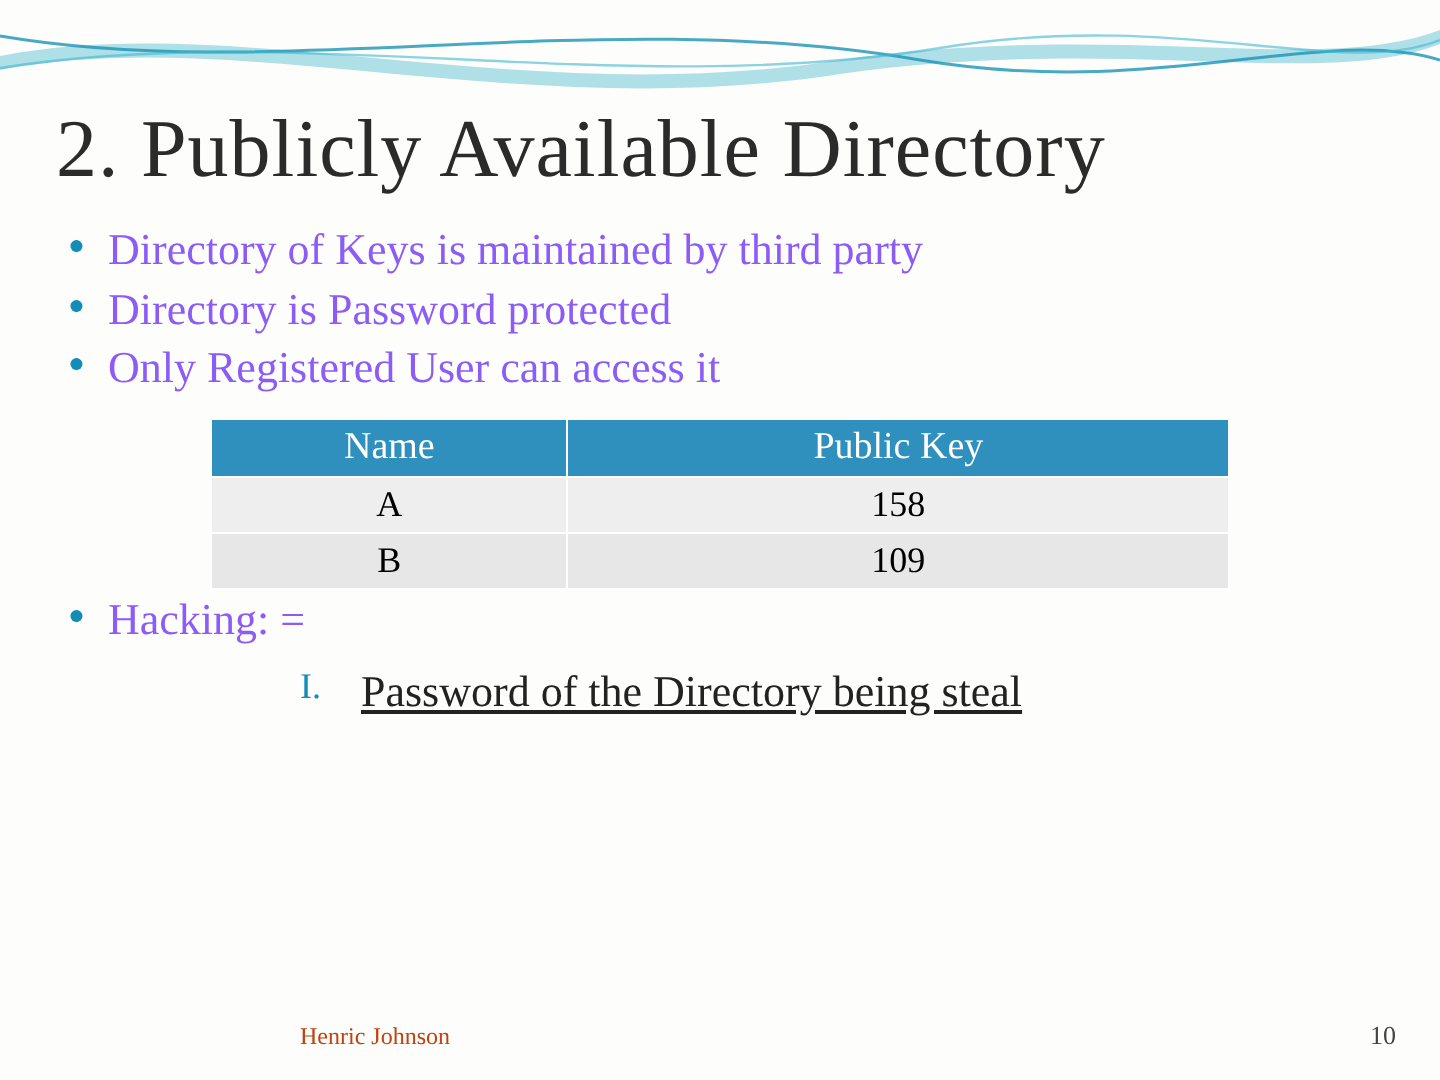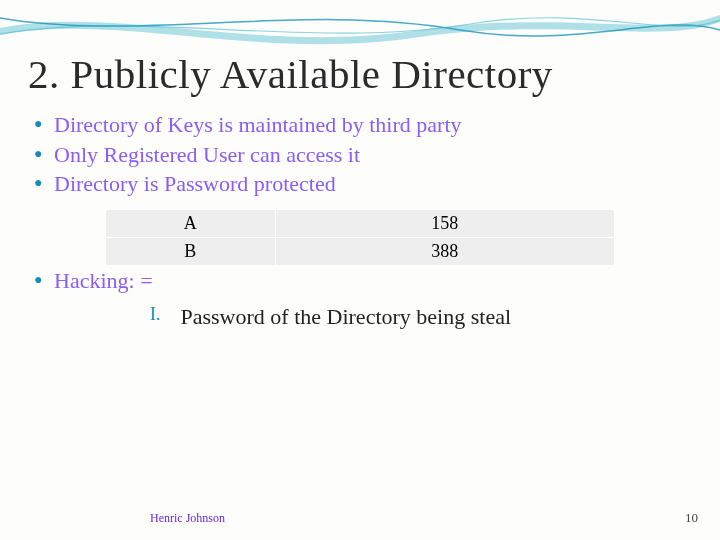--- a/index.html
+++ b/index.html
@@ -80,27 +80,28 @@
   .roman-num {
     font-family: Georgia, serif;
     font-size: 18px;
     color: #138cb8;
     vertical-align: top;
     padding-right: 18px;
   }
   .roman-text {
     font-size: 22px;
     color: #222;
+    text-decoration: underline;
   }
   .footer-author {
     position: absolute;
     bottom: 14px;
     left: 150px;
     font-size: 12px;
-    color: #6d28d9;
+    color: #c2410c;
   }
   .footer-page {
     position: absolute;
     bottom: 14px;
     right: 22px;
     font-size: 13px;
     color: #444;
     text-align: center;
   }
 </style>
@@ -111,33 +112,37 @@
   <path d="M0,28 C120,5 260,55 420,30 C560,10 660,38 720,15 L720,22 C660,45 560,17 420,37 C260,62 120,12 0,35 Z" fill="#6fc7d6" opacity="0.55"></path>
   <path d="M0,18 C140,42 300,2 460,30 C580,50 660,12 720,30" fill="none" stroke="#1a94b7" stroke-width="1.5" opacity="0.8"></path>
   <path d="M0,34 C150,10 310,50 470,24 C590,4 670,40 720,20" fill="none" stroke="#3fb7cf" stroke-width="1.2" opacity="0.6"></path>
 </svg>
 
 <div class="content">
   <h1 class="title">2. Publicly Available Directory</h1>
 
   <ul class="bullets">
     <li>Directory of Keys is maintained by third party</li>
+    <li>Directory is Password protected</li>
     <li>Only Registered User can access it</li>
-    <li>Directory is Password protected</li>
   </ul>
 
   <table class="ktable">
     <tbody>
+        <tr>
+      <th>Name</th>
+      <th>Public Key</th>
+    </tr>
     <tr>
       <td>A</td>
       <td>158</td>
     </tr>
     <tr>
       <td>B</td>
-      <td>388</td>
+      <td>109</td>
     </tr>
   </tbody>
     </table>
 
   <div class="hacking-block">
     <ul class="bullets">
       <li>Hacking: =</li>
     </ul>
     <table class="sub-roman">
       <tbody>

